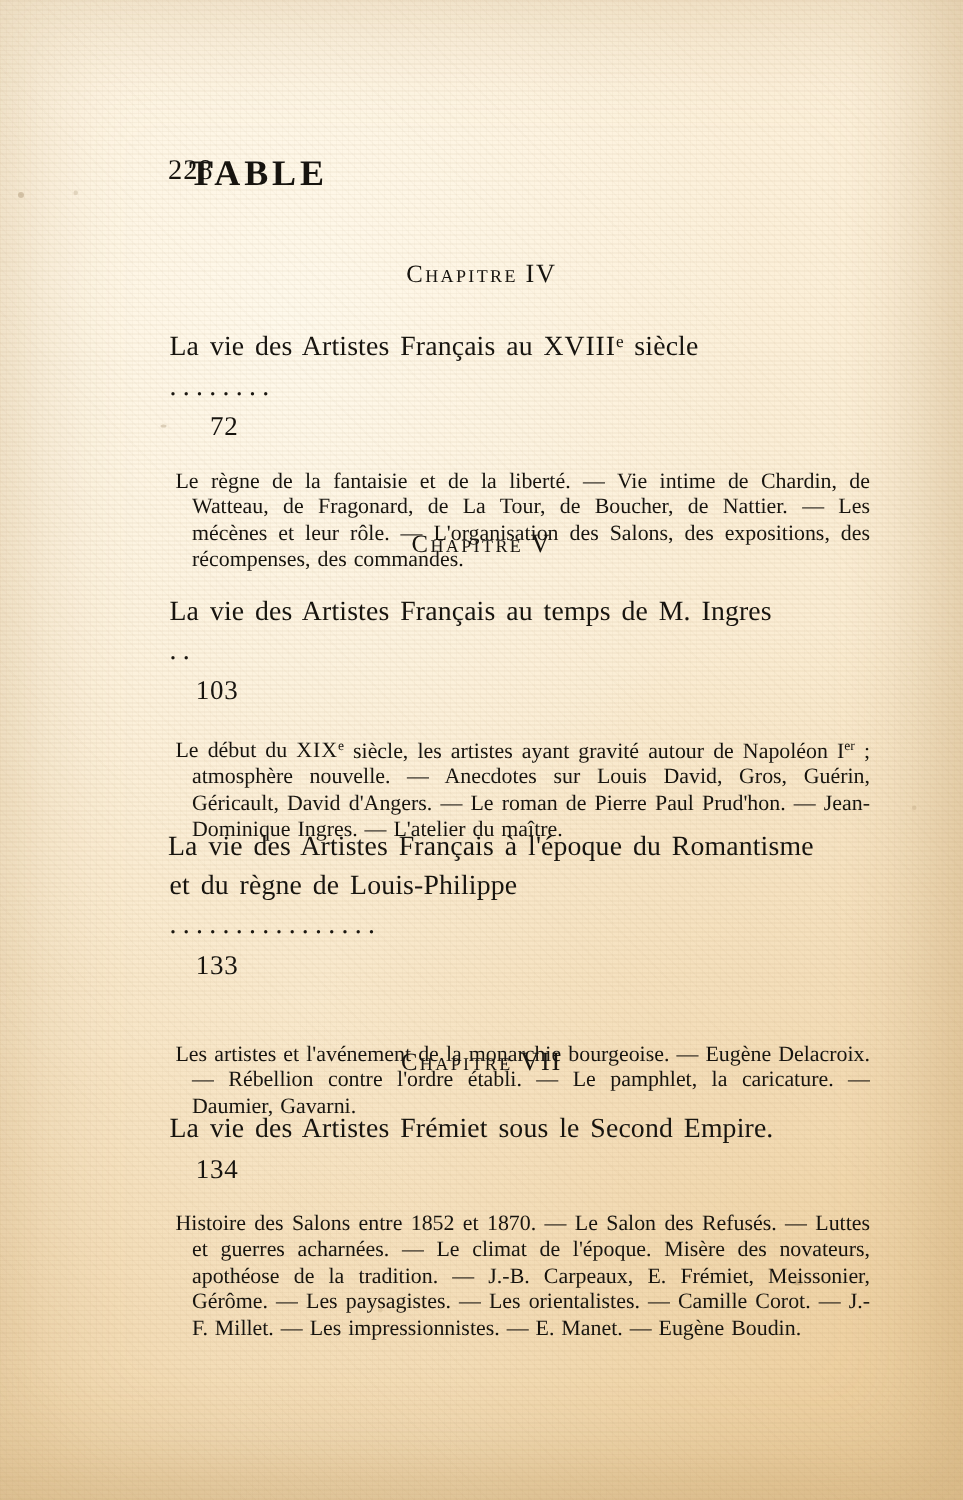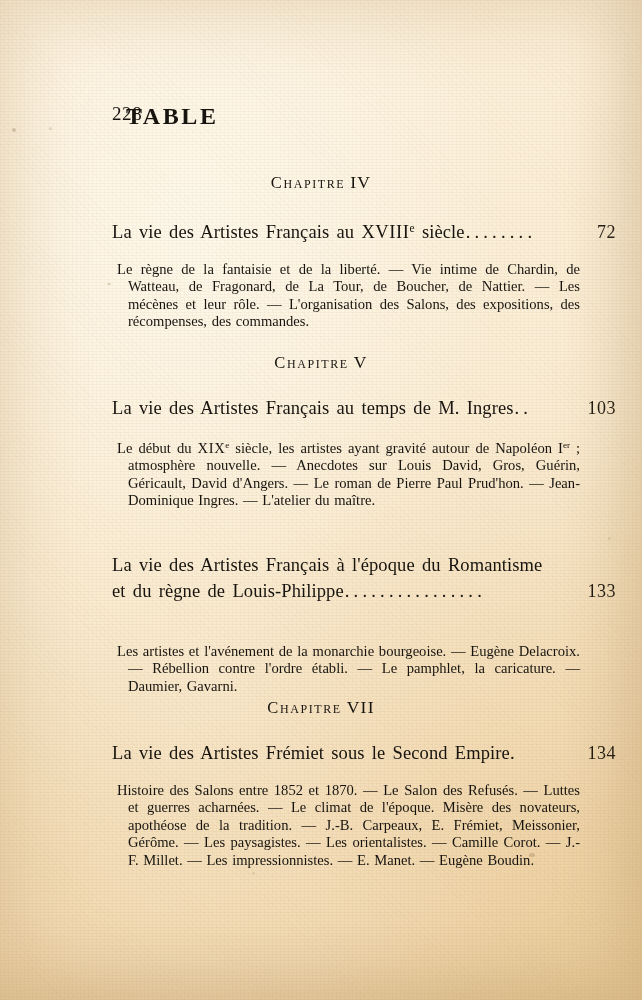--- a/index.html
+++ b/index.html
@@ -106,20 +106,21 @@
     font-size: 18.5px;
     line-height: 26px;
     letter-spacing: 0.1px;
   }
   .title-line {
     position: relative;
     display: flex;
     align-items: baseline;
     padding-left: 112px;
     padding-right: 26px;
+    flex-direction: column;
   }
   .title-line.indent {
   }
   .title-text {
     white-space: nowrap;
     word-spacing: 2.5px;
   }
   .leader {
     flex: 1 1 auto;
     overflow: hidden;

